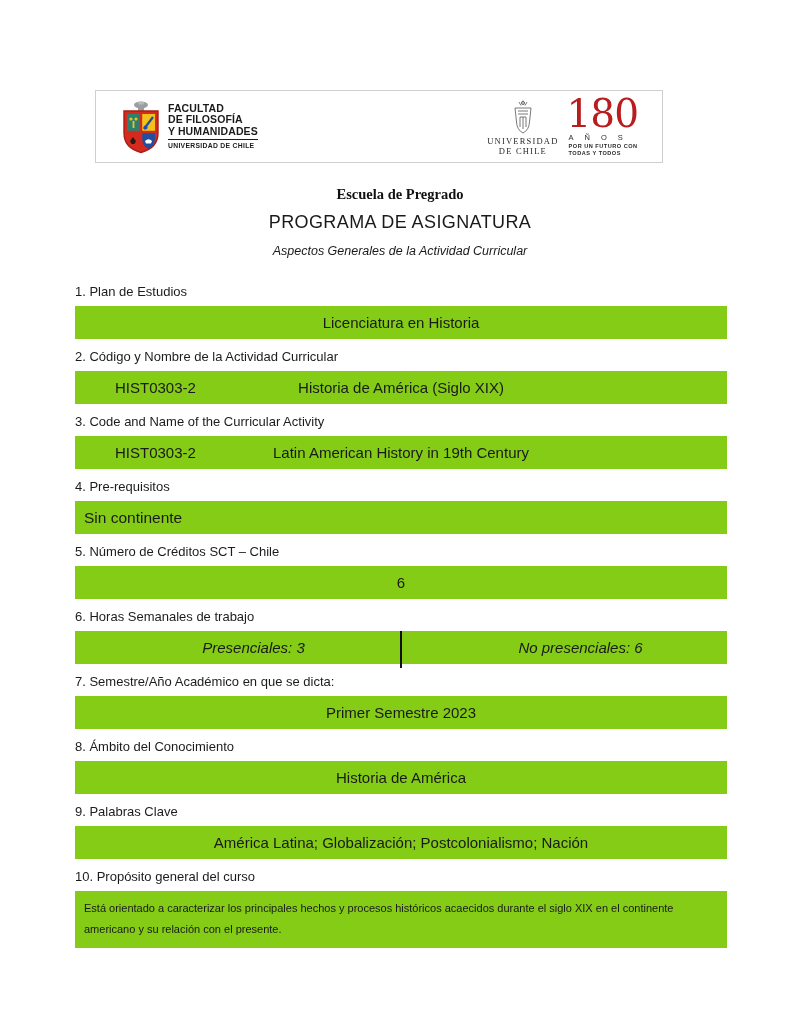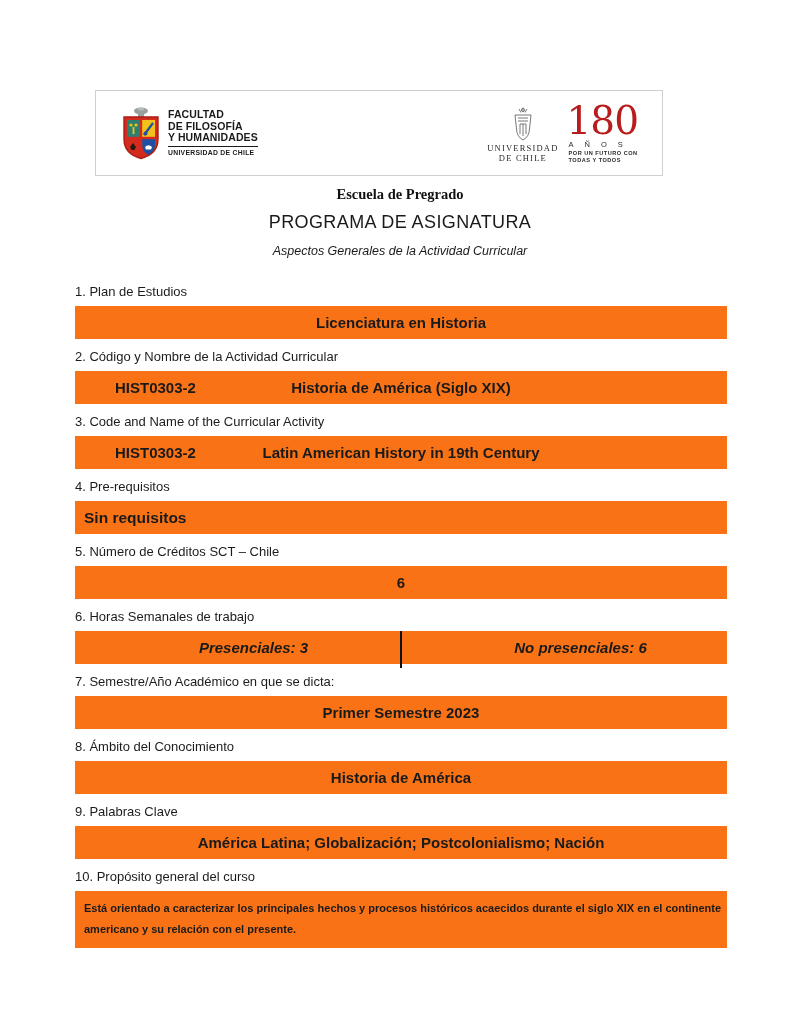--- a/index.html
+++ b/index.html
@@ -9,21 +9,21 @@
     font-family:"Liberation Sans", sans-serif;
     color:#1c1c1c;
     position:relative;
     overflow:hidden;
   }
   .page { position:absolute; inset:0; background:#fff; }
 
   
   .header-box {
     position:absolute; left:95px; top:90px;
-    width:568px; height:86px;
+    width:568px; height:73px;
     border:1px solid #cfcfcf;
     background:#fff;
     display:flex; justify-content:space-between; align-items:center;
     padding:0 24px 0 25px;
   }
   .logo-left { display:flex; align-items:center; gap:7px; }
   .faculty-text { line-height:11.5px; font-size:10.5px; font-weight:bold; color:#1a1a1a; letter-spacing:0.1px; }
   .faculty-text .f-top { font-weight:600; }
   .faculty-text .f-univ {
     font-size:6.8px; line-height:8px; letter-spacing:0.3px;
@@ -48,23 +48,23 @@
   .titles { position:absolute; left:0; right:0; top:186px; text-align:center; }
   .t-school { font-family:"Liberation Serif", serif; font-weight:bold; font-size:14.5px; color:#111; }
   .t-program { font-size:18px; margin-top:9px; letter-spacing:0.4px; color:#1a1a1a; }
   .t-subtitle { font-style:italic; font-size:12.5px; margin-top:11px; color:#1a1a1a; }
 
   
   .fields { position:absolute; left:75px; top:284px; width:652px; }
   .field { margin-bottom:10px; }
   .flabel { font-size:13px; line-height:15px; margin-bottom:7px; color:#1c1c1c; }
   .fbox {
-    background:#f97316; min-height:33px;
+    background:#84cc16; min-height:33px;
     display:flex; align-items:center; justify-content:center;
-    font-size:15px; color:#1a1a1a; position:relative;font-weight:bold;
+    font-size:15px; color:#1a1a1a; position:relative;
   }
   .fbox.left-align { justify-content:flex-start; padding-left:9px; font-size:15.5px; }
   .fbox .code { position:absolute; left:40px; }
   .fbox.split { padding:0; }
   .fbox.split .half { flex:1; display:flex; align-items:center; justify-content:center; font-style:italic;padding-left:32px; }
   .vdivider { width:2px; align-self:stretch; background:#111; height:37px; margin-bottom:-4px; }
   .fbox.para {
     min-height:56px; align-items:flex-start; justify-content:flex-start;
     padding:7px 4px 8px 9px; font-size:11px; line-height:21px; text-align:left;
   }
@@ -170,21 +170,21 @@
       <div class="flabel">3. Code and Name of the Curricular Activity</div>
       <div class="fbox">
         <span class="code">HIST0303-2</span>
         <span>Latin American History in 19th Century</span>
       </div>
     </section>
 
     <section class="field">
       <div class="flabel">4. Pre-requisitos</div>
       <div class="fbox left-align">
-        <span>Sin requisitos</span>
+        <span>Sin continente</span>
       </div>
     </section>
 
     <section class="field">
       <div class="flabel">5. Número de Créditos SCT – Chile</div>
       <div class="fbox">
         <span>6</span>
       </div>
     </section>
 

